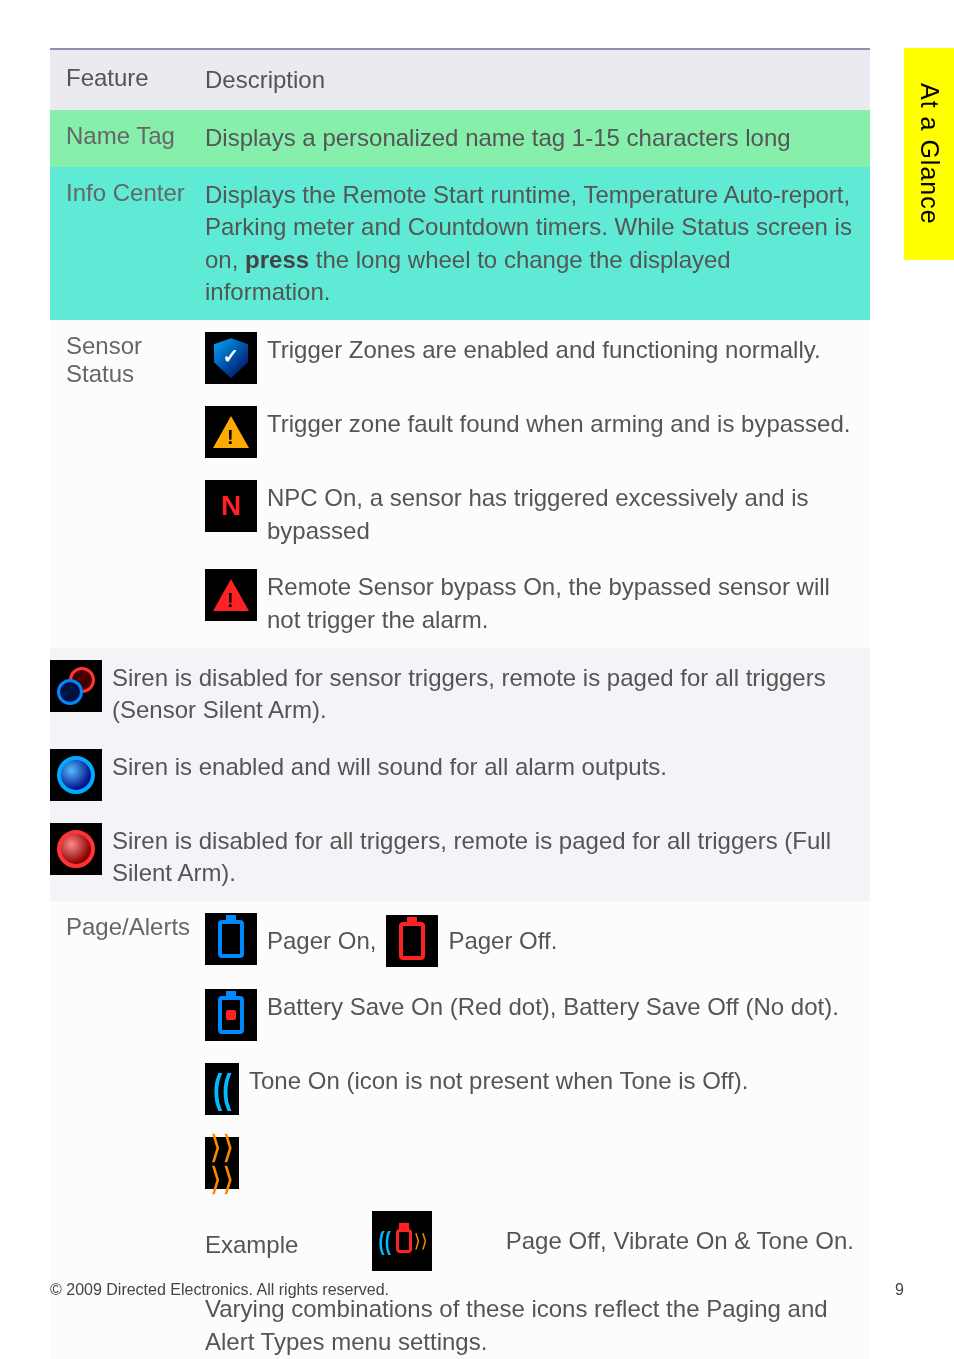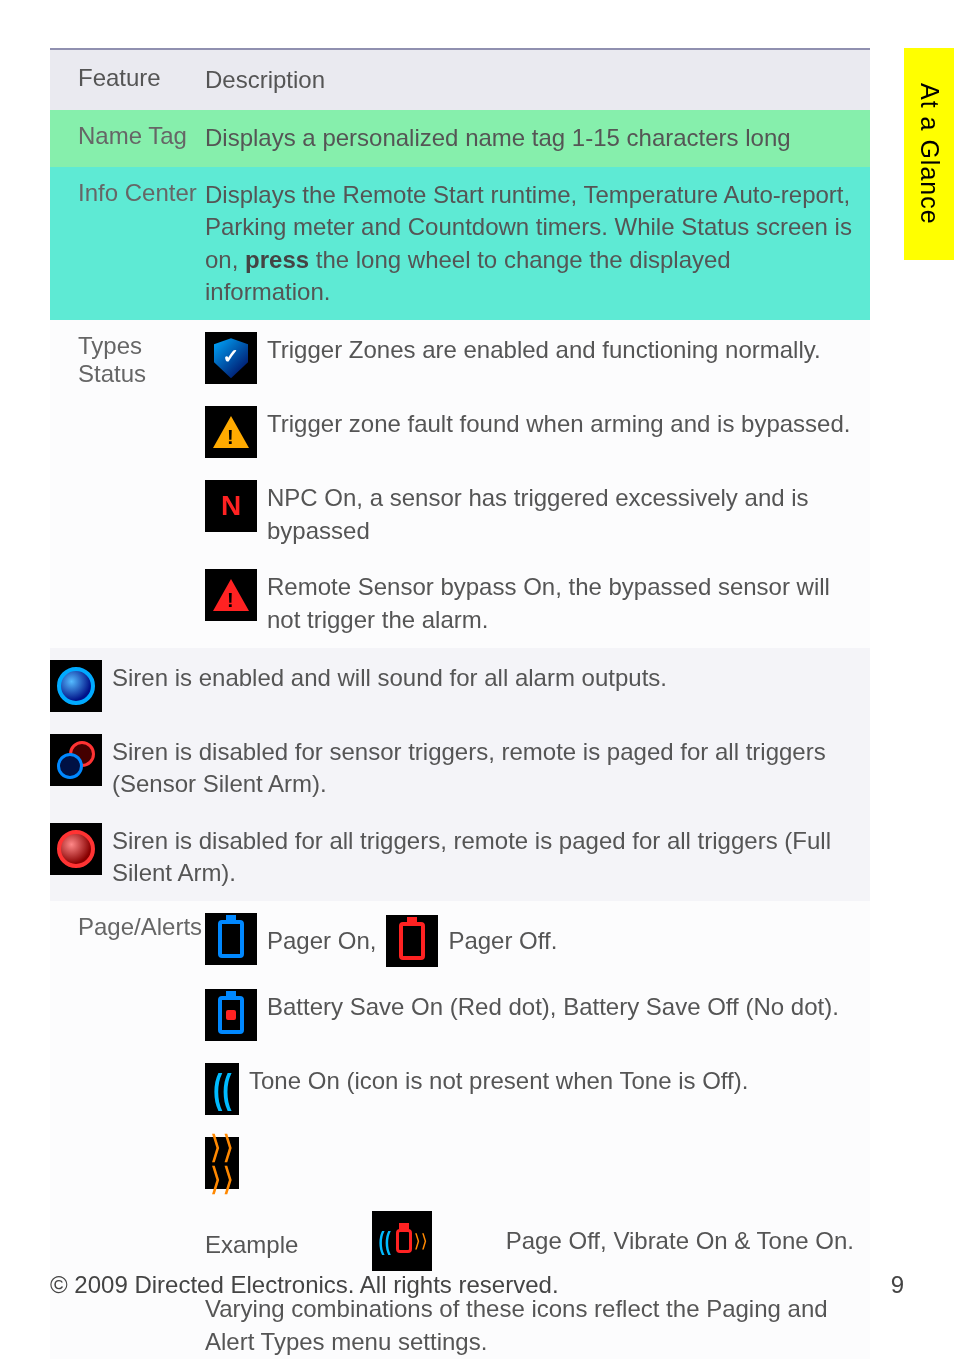--- a/index.html
+++ b/index.html
@@ -41,21 +41,21 @@
       background: #eaeaf0;
       border-top: 2px solid #9090b0;
     }
     .row:nth-child(2) { background: #86efac; }
     .row:nth-child(3) { background: #5eead4; }
     .row:nth-child(4) { background: #fcfcfd; }
     .row:nth-child(5) { background: #f4f4f8; }
     .row:nth-child(6) { background: #fcfcfd; }
     .cell-l {
       width: 155px;
-      padding: 12px 0 12px 28px;
+      padding: 12px 0 12px 16px;
       font-size: 24px;
       color: #666;
       flex-shrink: 0;
     }
     .cell-r {
       flex: 1;
       padding: 12px 16px 12px 0;
       font-size: 24px;
       color: #555;
       line-height: 1.35;
@@ -103,21 +103,21 @@
       justify-content: center;
       flex-shrink: 0;
     }
     .footer {
       position: absolute;
       bottom: 60px;
       left: 50px;
       right: 50px;
       display: flex;
       justify-content: space-between;
-      font-size: 24px;
+      font-size: 16px;
       color: #444;
     }
     .bold { font-weight: 600; color: #444; }
     
     .siren-ring { width: 38px; height: 38px; border-radius: 50%; border: 4px solid #0af; background: radial-gradient(circle at 35% 35%, #5bf, #018 70%); }
     .siren-ring.red { border-color: #f33; background: radial-gradient(circle at 35% 35%, #f88, #800 70%); }
     .siren-mix { position: relative; width: 42px; height: 42px; }
     .siren-mix .r1 { position: absolute; width: 26px; height: 26px; border-radius: 50%; border: 3px solid #f33; top: 2px; right: 2px; background: #400; }
     .siren-mix .r2 { position: absolute; width: 26px; height: 26px; border-radius: 50%; border: 3px solid #08f; bottom: 2px; left: 2px; background: #014; }
     .pager { width: 26px; height: 38px; border: 4px solid #08f; border-radius: 4px; position: relative; }
@@ -157,21 +157,21 @@
   </div>
 
   <div class="row">
     <div class="cell-l">Info Center</div>
     <div class="cell-r">
       <span>Displays the Remote Start runtime, Temperature Auto-report, Parking meter and Countdown timers. While Status screen is on, </span><span class="bold">press</span><span> the long wheel to change the displayed information.</span>
     </div>
   </div>
 
   <div class="row">
-    <div class="cell-l">Types Status</div>
+    <div class="cell-l">Sensor Status</div>
     <div class="cell-r">
       <div class="icon-line">
         <div class="icon-box">
             <div class="shield"></div>
           </div>
         <div class="txt">Trigger Zones are enabled and functioning normally.</div>
       </div>
       <div class="icon-line">
         <div class="icon-box">
             <div class="warn"></div>
@@ -188,34 +188,34 @@
         <div class="icon-box">
             <div class="warn red"></div>
           </div>
         <div class="txt">Remote Sensor bypass On, the bypassed sensor will not trigger the alarm.</div>
       </div>
     </div>
   </div>
 
   <div class="row">
     <div class="cell-r">
-      <div class="icon-line">
-        <div class="icon-box">
-            <div class="siren-ring"></div>
-          </div>
-        <div class="txt">Siren is enabled and will sound for all alarm outputs.</div>
-      </div>
       <div class="icon-line">
         <div class="icon-box">
             <div class="siren-mix">
               <div class="r1"></div>
               <div class="r2"></div>
             </div>
           </div>
         <div class="txt">Siren is disabled for sensor triggers, remote is paged for all triggers (Sensor Silent Arm).</div>
+      </div>
+      <div class="icon-line">
+        <div class="icon-box">
+            <div class="siren-ring"></div>
+          </div>
+        <div class="txt">Siren is enabled and will sound for all alarm outputs.</div>
       </div>
       <div class="icon-line">
         <div class="icon-box">
             <div class="siren-ring red"></div>
           </div>
         <div class="txt">Siren is disabled for all triggers, remote is paged for all triggers (Full Silent Arm).</div>
       </div>
     </div>
   </div>
 

